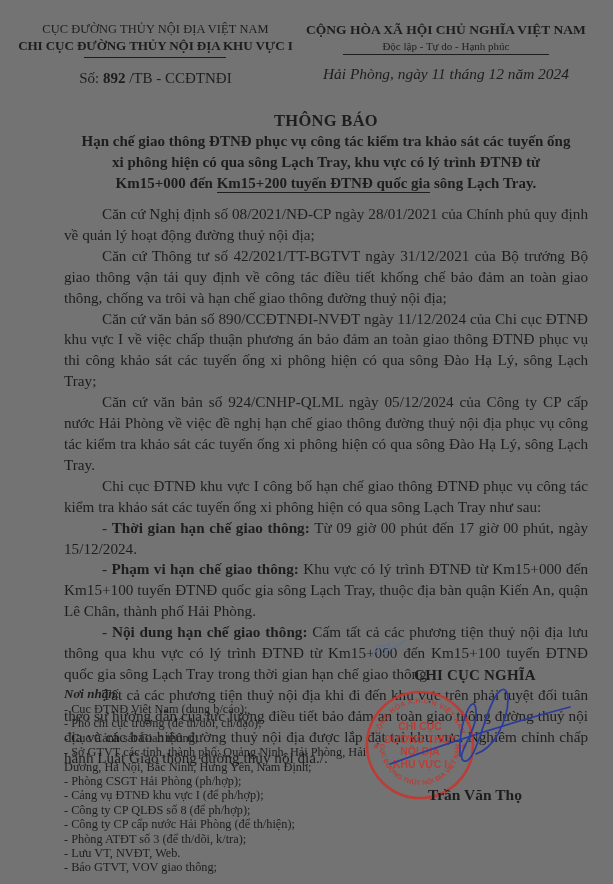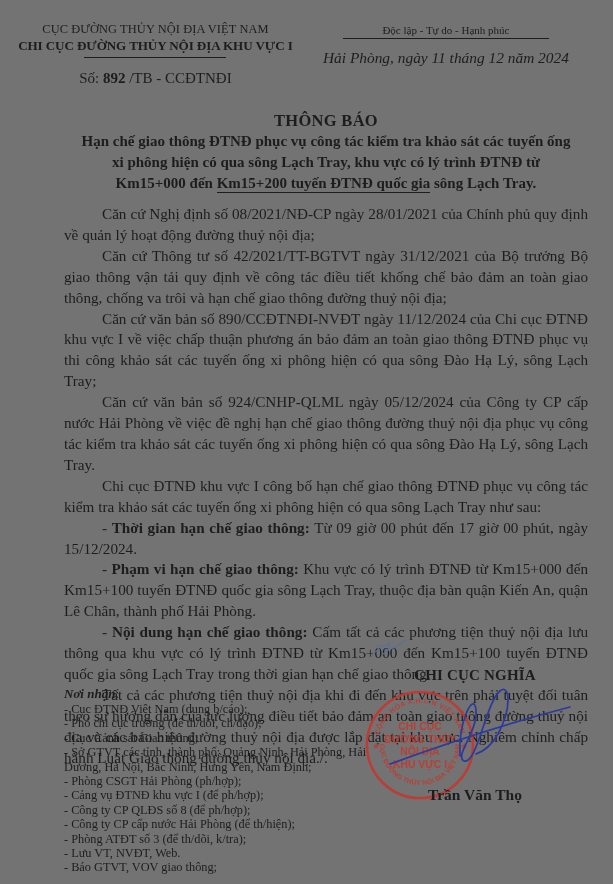--- a/index.html
+++ b/index.html
@@ -56,20 +56,21 @@
 <div class="page">
 
   <div class="header">
     <div class="h-left">
       <div class="org-parent">CỤC ĐƯỜNG THỦY NỘI ĐỊA VIỆT NAM</div>
       <div class="org">CHI CỤC ĐƯỜNG THỦY NỘI ĐỊA KHU VỰC I</div>
       <div class="rule-left"></div>
       <div class="doc-no"><span>Số: </span><b>892</b><span> /TB - CCĐTNĐI</span></div>
     </div>
     <div class="h-right">
+      <div class="motto1">CỘNG HÒA XÃ HỘI CHỦ NGHĨA VIỆT NAM</div>
       <div class="motto2">Độc lập - Tự do - Hạnh phúc</div>
       <div class="rule-right"></div>
       <div class="place-date">Hải Phòng, ngày 11 tháng 12 năm 2024</div>
     </div>
   </div>
 
   <div class="title-block">
     <div class="doc-title">THÔNG BÁO</div>
     <div class="subtitle-line">Hạn chế giao thông ĐTNĐ phục vụ công tác kiểm tra khảo sát các tuyến ống</div>
     <div class="subtitle-line">xi phông hiện có qua sông Lạch Tray, khu vực có lý trình ĐTNĐ từ</div>

